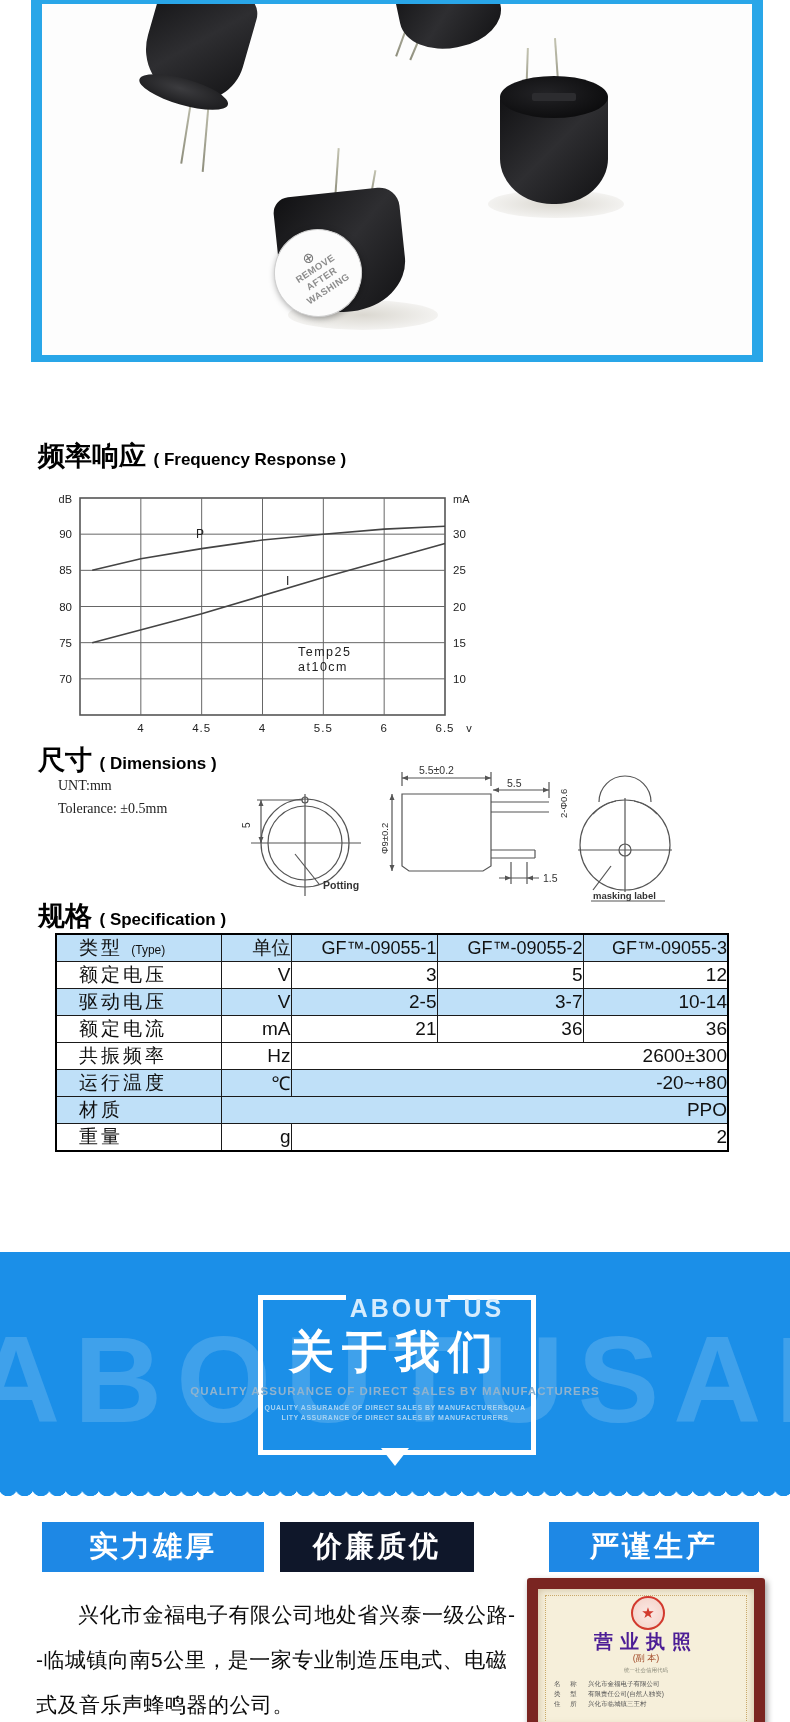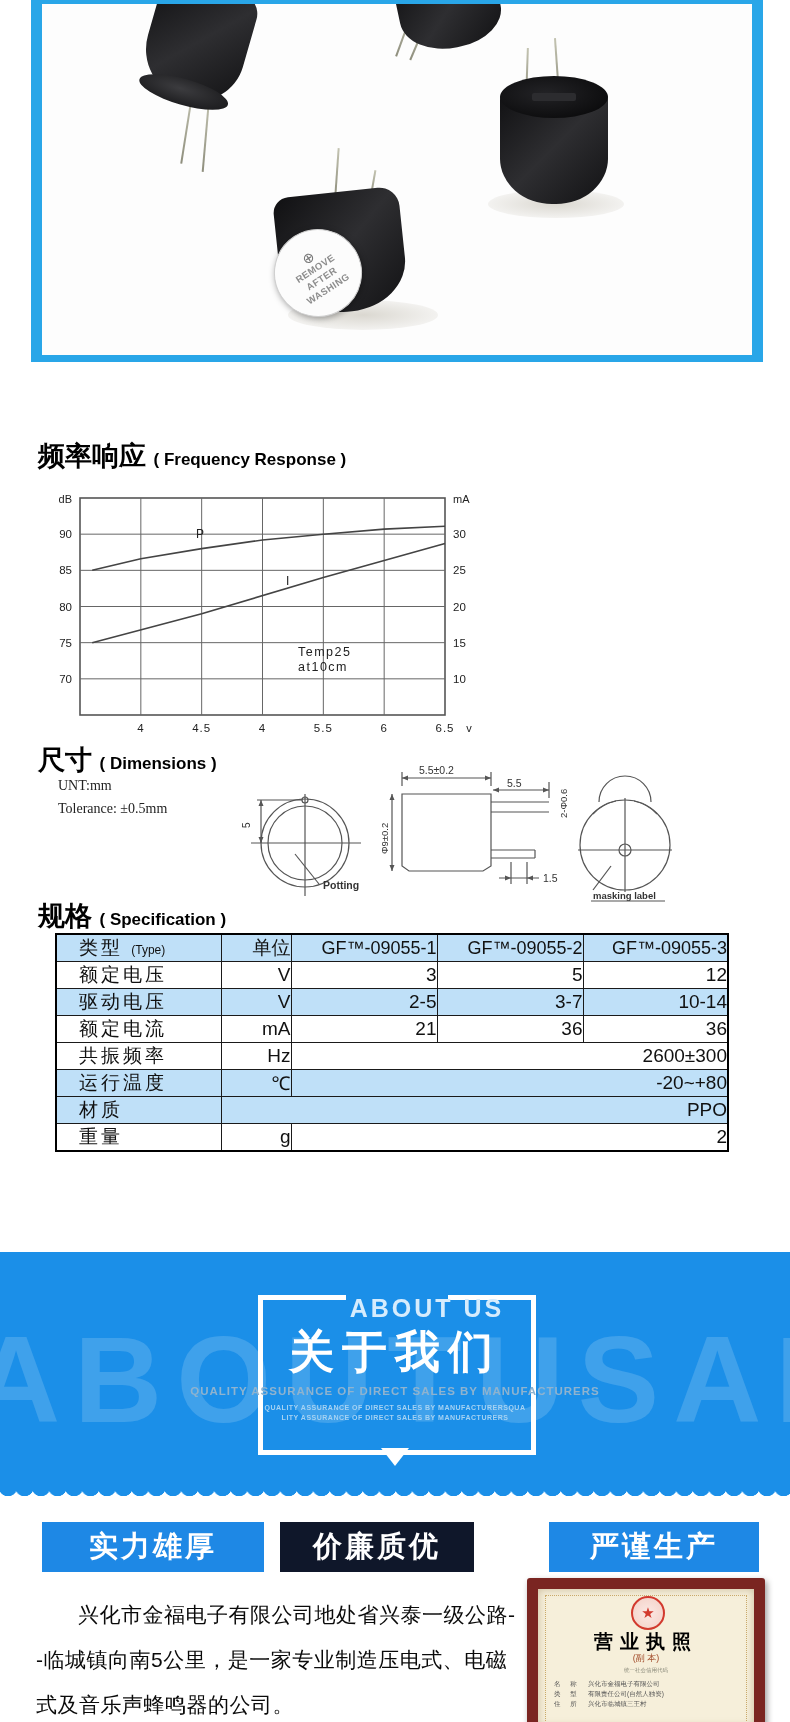--- a/index.html
+++ b/index.html
@@ -73,21 +73,21 @@
         text-indent:2em;letter-spacing:.5px;}
   .license{left:527px;top:1578px;width:238px;height:160px;background:#7a2521;
            border-radius:3px;box-shadow:2px 3px 6px rgba(0,0,0,.4);padding:0;}
   .paper{position:absolute;left:11px;top:11px;right:11px;height:138px;background:#f6efda;
          box-shadow:inset 0 0 8px rgba(120,90,40,.35);}
   .paper-inner{position:absolute;left:7px;top:6px;right:7px;bottom:0;border:1px dotted #c9a96a;}
   .emblem{position:absolute;left:50%;top:7px;margin-left:-15px;width:30px;height:30px;border-radius:50%;
           border:2px solid #d23a2e;display:flex;align-items:center;justify-content:center;
           color:#d23a2e;font-size:15px;background:radial-gradient(#fbe9e4,#f3cfc5);}
   .lic-title{position:absolute;left:0;top:40px;width:100%;text-align:center;font-size:19px;
-             font-weight:bold;color:#000000;letter-spacing:7px;}
+             font-weight:bold;color:#4c1d95;letter-spacing:7px;}
   .lic-sub{position:absolute;left:0;top:63px;width:100%;text-align:center;font-size:9px;color:#a14a28;}
   .lic-code{position:absolute;left:0;top:78px;width:100%;text-align:center;font-size:5.5px;color:#8a8a7a;}
   .lic-rows{position:absolute;left:16px;top:90px;right:10px;font-size:6.5px;color:#555;line-height:10px;}
   .lic-rows .k{display:inline-block;width:34px;letter-spacing:4px;}
 </style>
 </head>
 <body>
 
 <div id="page">
 

